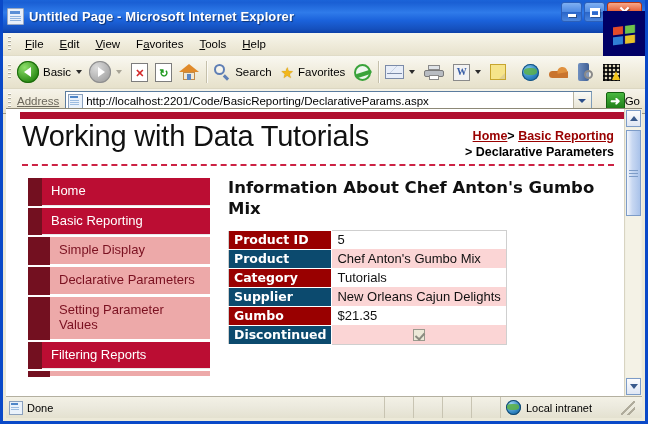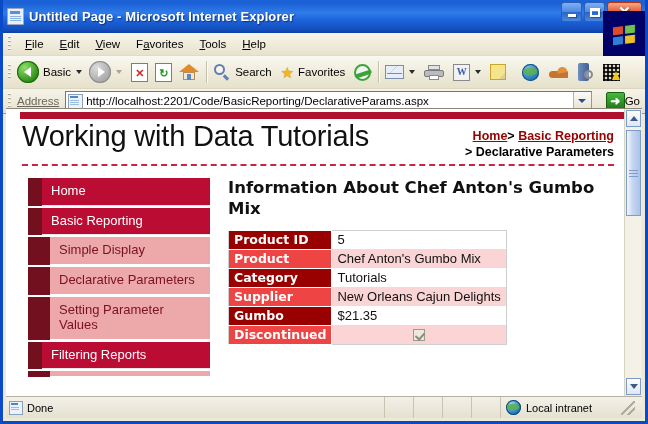--- a/index.html
+++ b/index.html
@@ -399,21 +399,21 @@
     font-size: 12.5px;
   }
   table.detail td {
     padding: 1px 5px 2px 5px;
     color: #111;
     white-space: nowrap;
     border-right: 1px solid #cfcfcf;
     font-size: 13px;
   }
   table.detail tr.alt td { background: #fbd5d5; }
-  table.detail tr.alt th { background: #ef4444; }
+  table.detail tr.alt th { background: #0c4a6e; }
   td.center { text-align: center; }
   .chk {
     display: inline-block;
     width: 12px; height: 12px;
     background: #ece9d8;
     border: 1px solid #9a9a8e;
     box-sizing: border-box;
     position: relative;
     vertical-align: middle;
   }

